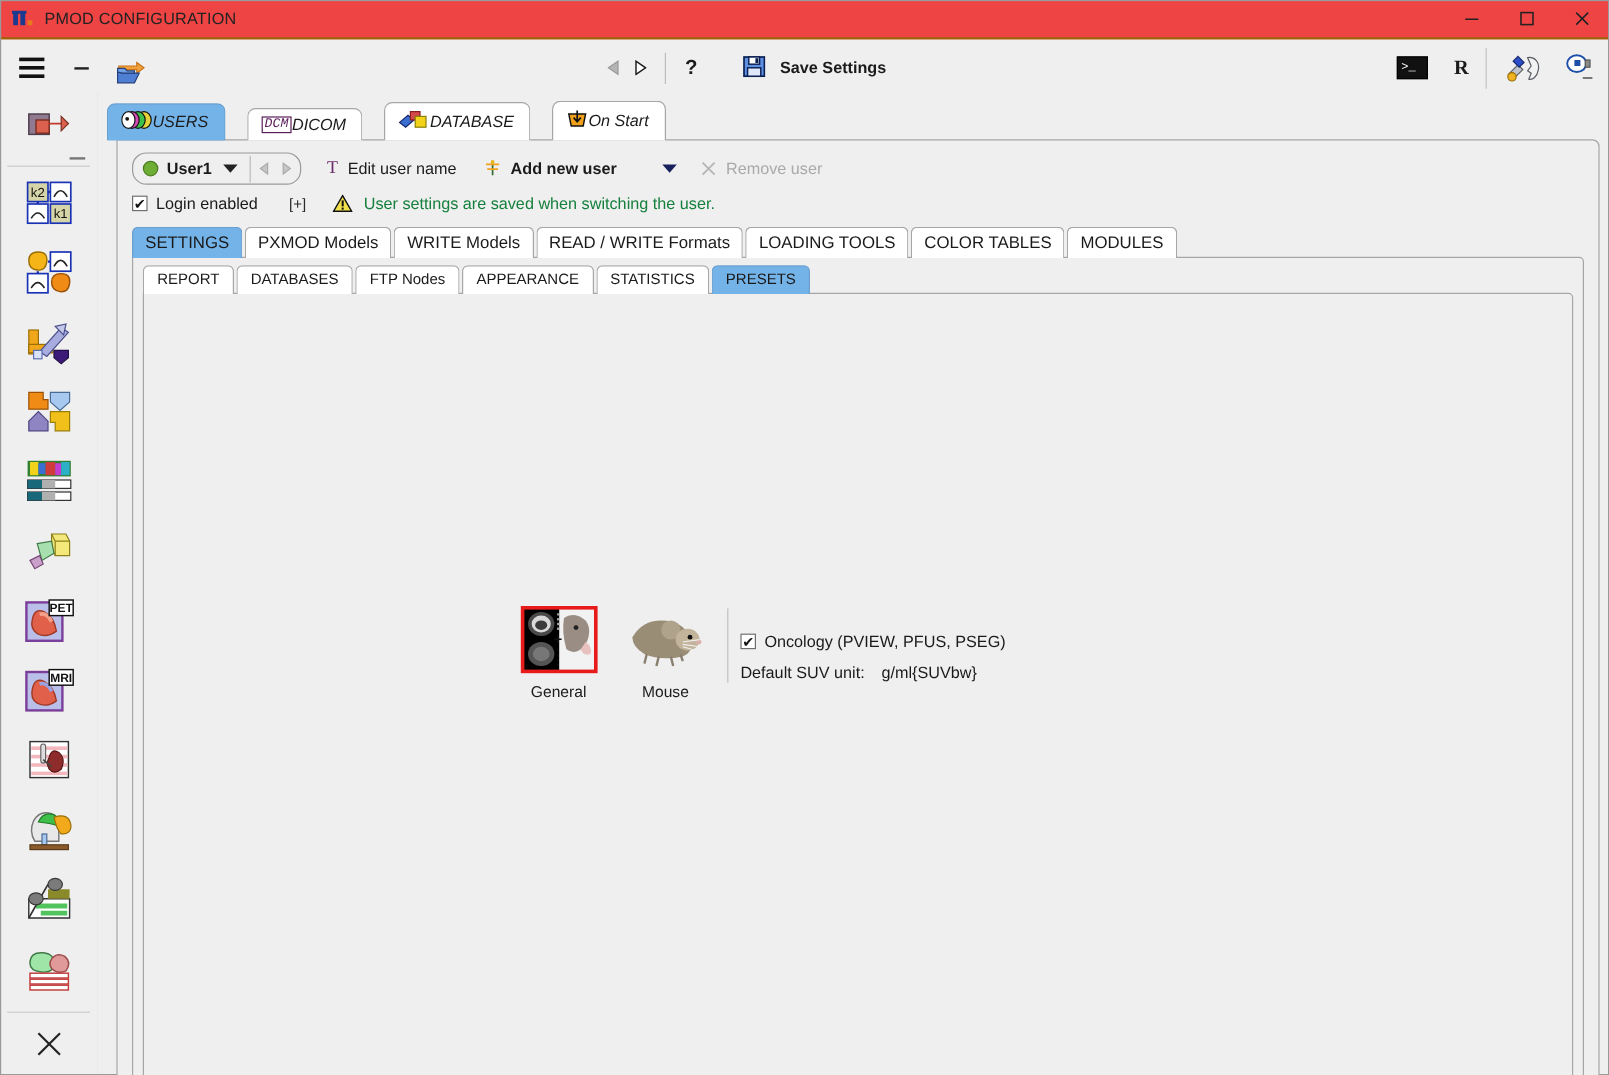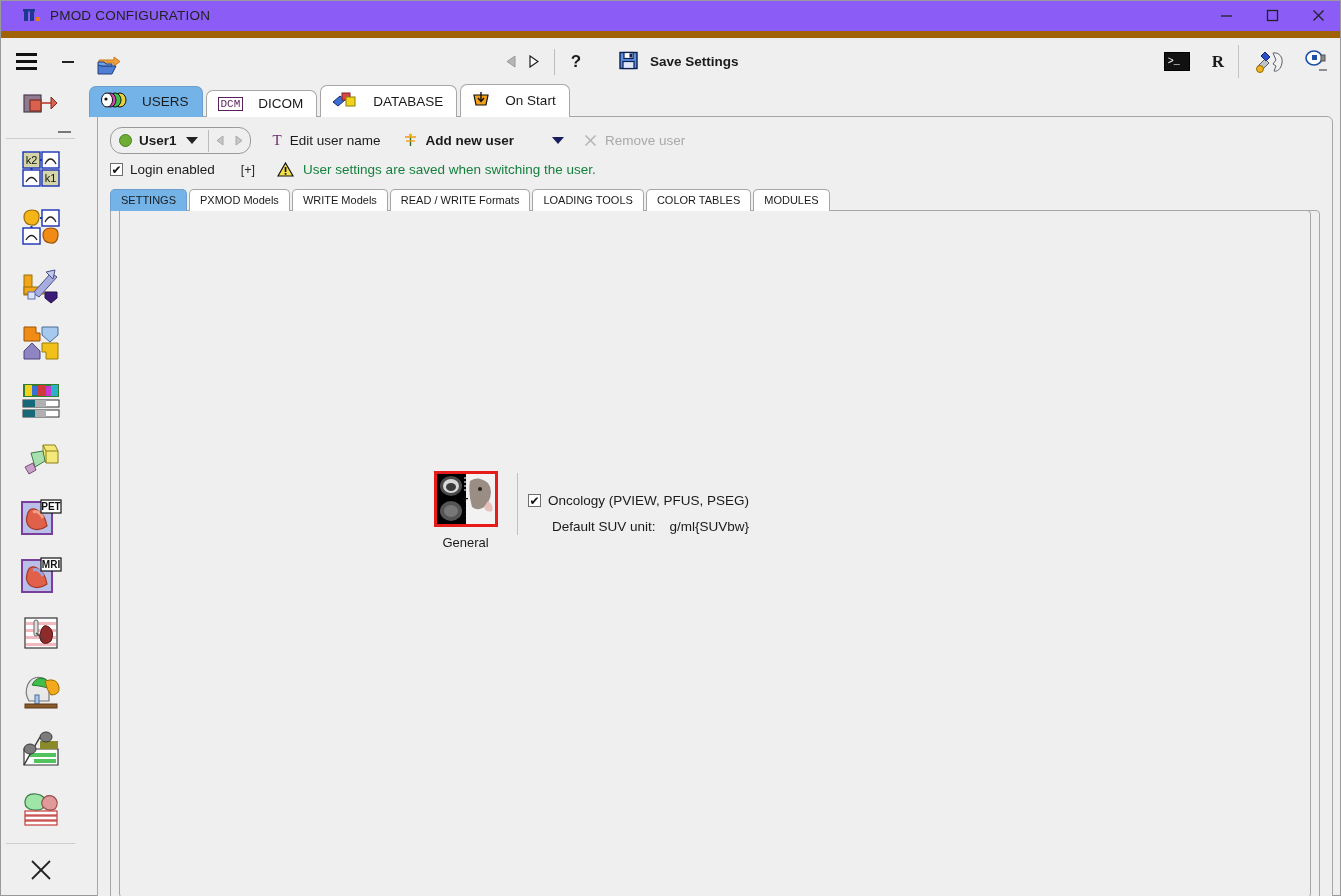--- a/index.html
+++ b/index.html
@@ -7,22 +7,22 @@
     width:1341px;height:896px;
     background:#ffffff;
     font-family:"Liberation Sans", sans-serif;
     font-size:13px;
     color:#1a1a1a;
     overflow:hidden;
     position:relative;
   }
   
   .titlebar{
-    height:31px;background:#8b5cf6;border-bottom:7px solid #a16207;
-    display:flex;align-items:center;position:relative;padding-left:13px;
+    height:31px;background:#ef4444;border-bottom:2px solid #a16207;
+    display:flex;align-items:center;position:relative;
   }
   .titlebar .app-icon{margin-left:10px;margin-right:9px;width:18px;height:16px;position:relative;}
   .title-text{font-size:13.5px;color:#222;letter-spacing:.2px;}
   .win-controls{position:absolute;right:0;top:0;height:31px;display:flex;}
   .win-btn{width:46px;height:31px;display:flex;align-items:center;justify-content:center;cursor:default;}
   .win-btn svg{display:block;}
   
   .toolbar{
     height:47px;background:#efefef;border-bottom:1px solid #c9c9c9;
     display:flex;align-items:center;position:relative;
@@ -51,25 +51,26 @@
   .side-divider{height:1px;background:#cdcdcd;margin:2px 6px;}
   .side-minus{position:absolute;right:10px;bottom:3px;width:13px;height:2px;background:#777;}
   
   .main{
     position:absolute;left:81px;top:78px;right:0;bottom:0;
     background:#efefef;
   }
   .tabwrap{position:relative;margin:0;padding-top:6px;padding-left:8px;}
   .tabrow{display:flex;align-items:flex-end;position:relative;z-index:3;}
   .tab{
-    display:flex;align-items:center;gap:15px;
+    display:flex;align-items:center;gap:0;
     background:#fff;border:1px solid #a6a6a6;border-bottom:none;
     border-radius:7px 7px 0 0;padding:5px 13px 6px 11px;
-    margin-right:3px;font-size:13.5px;color:#1a1a1a;cursor:default;
+    margin-right:18px;font-size:13.5px;color:#1a1a1a;cursor:default;
     position:relative;
+    font-style:italic;
   }
   .tab.active{background:#74b3e8;border-color:#6a9fd0;}
   .tab .tablbl{white-space:nowrap;}
   .panel{
     background:#efefef;border:1px solid #a6a6a6;border-radius:0 6px 6px 6px;
     margin:-1px 8px 0 8px;position:relative;z-index:1;height:795px;box-sizing:border-box;
   }
   
   .userrow{display:flex;align-items:center;padding:10px 0 0 12px;}
   .userbox{
@@ -92,21 +93,21 @@
     width:13px;height:13px;border:1px solid #6e6e6e;background:#fff;
     display:inline-flex;align-items:center;justify-content:center;margin-right:7px;
     font-size:12px;color:#111;line-height:1;box-sizing:border-box;
   }
   .plusmark{margin-left:26px;color:#2a2a2a;font-size:12.5px;}
   .warn-ico{margin-left:22px;margin-right:9px;display:flex;}
   
   .subtabs{display:flex;align-items:flex-end;padding-left:12px;margin-top:12px;position:relative;z-index:3;}
   .stab{
     background:#fff;border:1px solid #a6a6a6;border-bottom:none;border-radius:5px 5px 0 0;
-    padding:4px 10px 5px 10px;font-size:11px;color:#1a1a1a;margin-right:2px;cursor:default;
+    padding:4px 10px 5px 10px;font-size:14px;color:#1a1a1a;margin-right:2px;cursor:default;
   }
   .stab.active{background:#74b3e8;border-color:#6a9fd0;}
   .subpanel{
     background:#efefef;border:1px solid #a6a6a6;border-radius:0 4px 4px 4px;
     margin:-1px 12px 0 12px;position:relative;z-index:1;height:738px;box-sizing:border-box;
   }
   .subtabs2{display:flex;align-items:flex-end;padding-left:8px;padding-top:6px;position:relative;z-index:3;}
   .stab2{
     background:#fff;border:1px solid #a6a6a6;border-bottom:none;border-radius:5px 5px 0 0;
     padding:4px 11px 5px 11px;font-size:12.5px;color:#1a1a1a;margin-right:2px;cursor:default;
@@ -119,21 +120,21 @@
   
   .preset-center{position:absolute;left:308px;top:262px;display:flex;align-items:flex-start;}
   .preset-item{width:75px;text-align:center;margin-right:0;cursor:default;}
   .preset-item + .preset-item{margin-left:0;}
   .preset-thumb{width:60px;height:52px;margin:0 auto;position:relative;background:#000;overflow:hidden;}
   .preset-item.sel .preset-thumb{outline:3px solid #e81b1b;outline-offset:-1px;}
   .preset-lbl{font-size:13px;color:#1a1a1a;margin-top:10px;}
   .preset-vsep{width:1px;background:#c0c0c0;height:62px;margin:0 10px 0 14px;}
   .onco{margin-top:20px;}
   .onco-row{display:flex;align-items:center;font-size:13.5px;color:#1a1a1a;}
-  .suv-row{display:flex;align-items:center;font-size:13.5px;color:#1a1a1a;margin-top:11px;justify-content:flex-end;}
+  .suv-row{display:flex;align-items:center;font-size:13.5px;color:#1a1a1a;margin-top:11px;}
   .suv-label{margin-right:14px;}
   
   .ddwidget{position:absolute;left:950px;top:558px;display:flex;align-items:center;}
   .dd-tri{width:0;height:0;border-left:8px solid transparent;border-right:8px solid transparent;border-top:9px solid #1b2a5e;}
   .dd-sep{width:1px;height:17px;background:#a8a8a8;margin:0 8px;}
   .dd-menu{
     position:absolute;left:945px;top:574px;width:164px;
     background:#fff;border:1px solid #888;
     box-shadow:0 0 0 4px #f4524a;
     padding:7px 0 7px 0;box-sizing:border-box;
@@ -547,20 +548,28 @@
         <div class="stab active"><span>SETTINGS</span></div>
         <div class="stab"><span>PXMOD Models</span></div>
         <div class="stab"><span>WRITE Models</span></div>
         <div class="stab"><span>READ / WRITE Formats</span></div>
         <div class="stab"><span>LOADING TOOLS</span></div>
         <div class="stab"><span>COLOR TABLES</span></div>
         <div class="stab"><span>MODULES</span></div>
       </div>
 
       <div class="subpanel">
+        <div class="subtabs2">
+          <div class="stab2"><span>REPORT</span></div>
+          <div class="stab2"><span>DATABASES</span></div>
+          <div class="stab2"><span>FTP Nodes</span></div>
+          <div class="stab2"><span>APPEARANCE</span></div>
+          <div class="stab2"><span>STATISTICS</span></div>
+          <div class="stab2 active"><span>PRESETS</span></div>
+        </div>
 
         <div class="contentarea">
 
           <div class="preset-center">
 
             <div class="preset-item sel">
               <div class="preset-thumb">
                 <svg width="60" height="52" viewBox="0 0 60 52">
                   <rect x="0" y="0" width="30" height="52" fill="#000"></rect>
                   <rect x="30" y="0" width="30" height="52" fill="#f2f2f2"></rect>
@@ -575,20 +584,34 @@
                   <text x="29" y="30" font-size="12" font-weight="bold" fill="#111" text-anchor="middle" font-family="Liberation Sans, sans-serif">+</text>
                   <line x1="29" y1="4" x2="29" y2="20" stroke="#fff" stroke-width="1" stroke-dasharray="2,2"></line>
                   <line x1="29" y1="34" x2="29" y2="48" stroke="#111" stroke-width="1" stroke-dasharray="2,2"></line>
                 </svg>
               </div>
               <div class="preset-lbl">General</div>
             </div>
 
 
 
+            <div class="preset-item" style="margin-left:14px;">
+              <div class="preset-thumb" style="background:transparent;">
+                <svg width="60" height="52" viewBox="0 0 60 52">
+                  <path d="M2 24 Q10 10 26 10 Q44 10 50 24 Q54 36 44 40 Q26 44 12 38 Q2 32 2 24 Z" fill="#9a8d76"></path>
+                  <ellipse cx="34" cy="18" rx="8" ry="8" fill="#b0a38c"></ellipse>
+                  <ellipse cx="48" cy="26" rx="10" ry="9" fill="#c2b49a"></ellipse>
+                  <circle cx="50" cy="24" r="2" fill="#111"></circle>
+                  <ellipse cx="57" cy="28" rx="2.5" ry="2" fill="#d8b0a8"></ellipse>
+                  <path d="M44 30 L58 32 M44 32 L58 36 M44 28 L58 26" stroke="#efefef" stroke-width="0.9"></path>
+                  <path d="M14 38 L12 46 M24 40 L22 48 M34 40 L36 48 M42 38 L44 44" stroke="#8a8070" stroke-width="2"></path>
+                </svg>
+              </div>
+              <div class="preset-lbl">Mouse</div>
+            </div>
 
             <div class="preset-vsep"></div>
 
             <div class="onco">
               <div class="onco-row">
                 <span class="chk">✔</span>
                 <span>Oncology (PVIEW, PFUS, PSEG)</span>
               </div>
               <div class="suv-row">
                 <span class="suv-label">Default SUV unit:</span>

